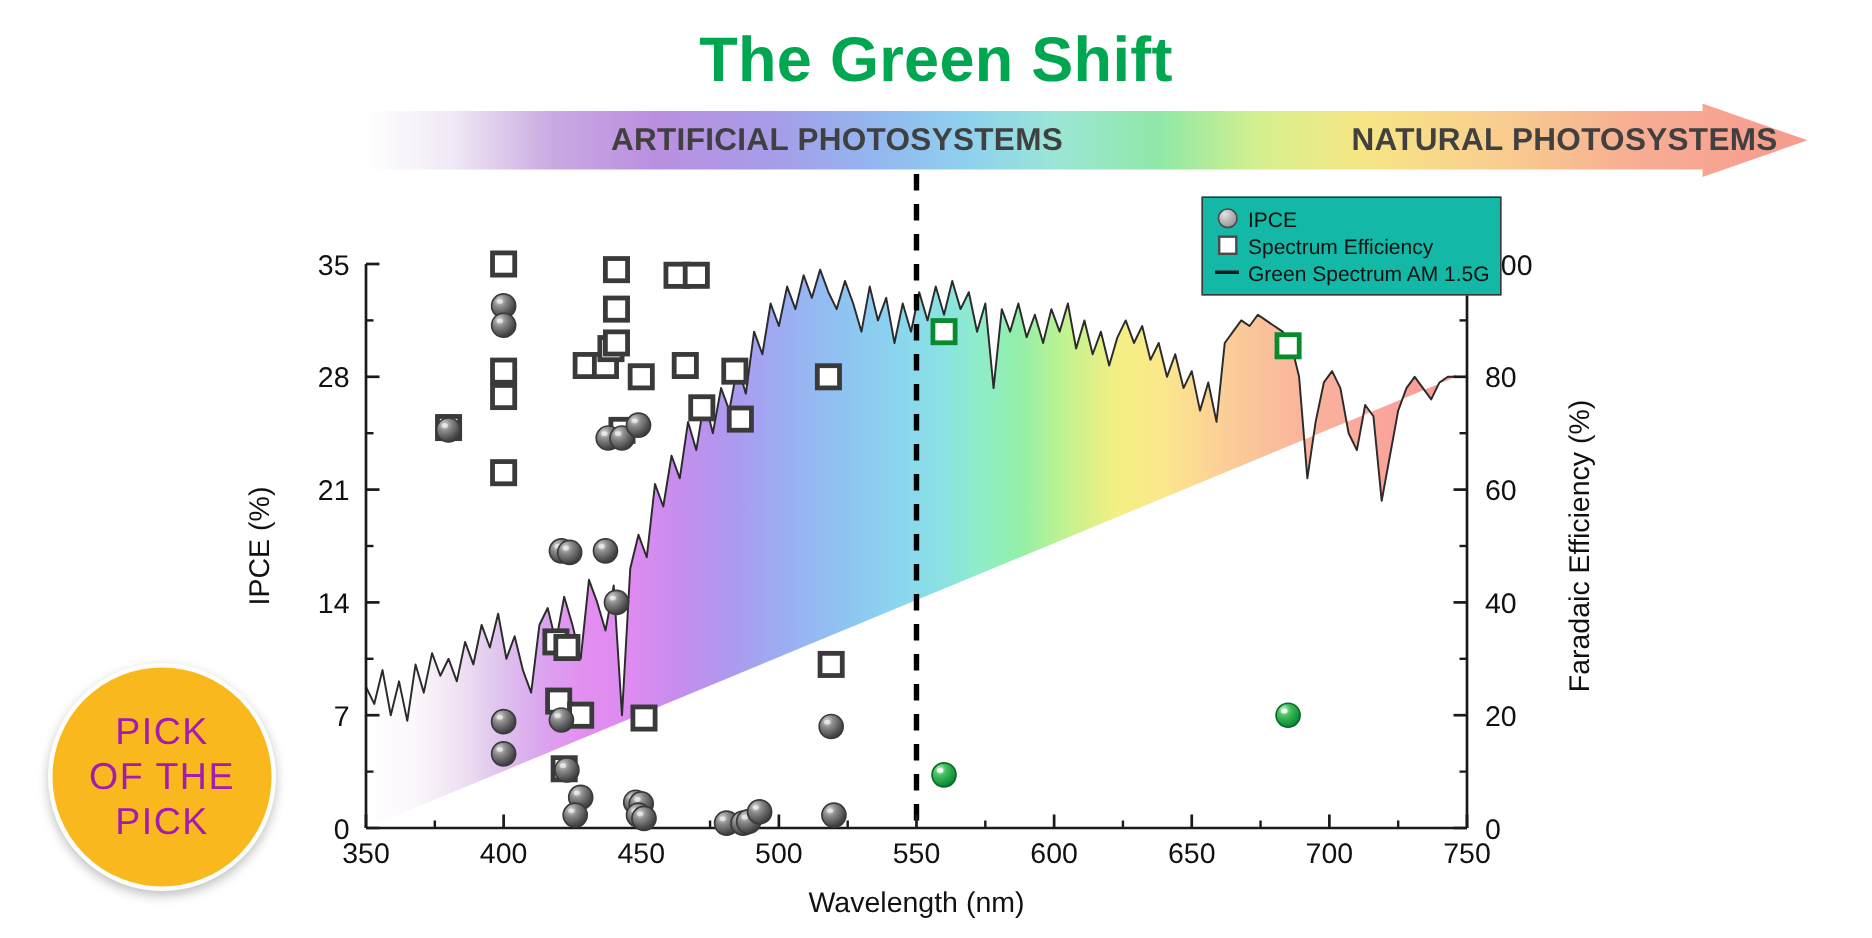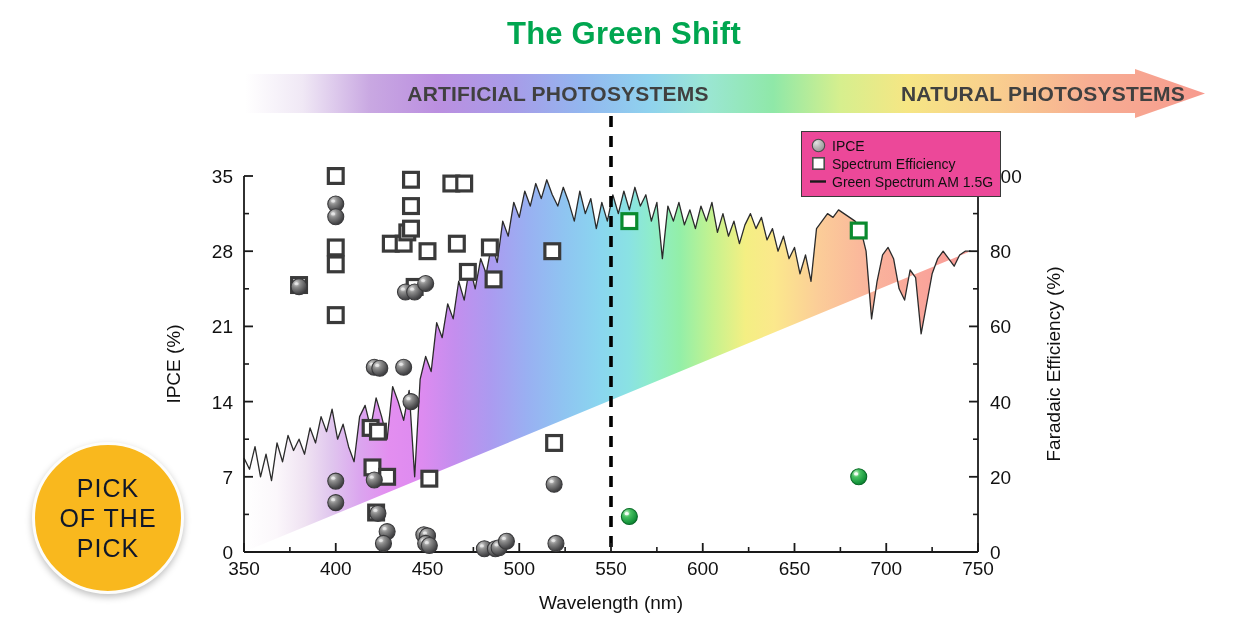--- a/index.html
+++ b/index.html
@@ -6,21 +6,21 @@
   body{
     width:1248px;height:625px;background:#ffffff;
     font-family:"Liberation Sans",sans-serif;
     position:relative;overflow:hidden;
   }
   #root{position:absolute;inset:0;}
 
   
   .title{
     position:absolute;left:0;top:16px;width:1248px;text-align:center;
-    font-size:31px;font-weight:bold;color:#00a650;letter-spacing:.2px;
+    font-size:42px;font-weight:bold;color:#00a650;letter-spacing:.2px;
   }
 
   
   .arrow-wrap{position:absolute;left:245px;top:69px;width:960px;height:49px;}
   .arrow-wrap svg{display:block;}
   .arrow-labels{position:absolute;left:0;top:0;width:960px;height:49px;}
   .arrow-label{
     position:absolute;top:0;height:49px;line-height:49px;
     font-size:21px;font-weight:bold;color:#404040;letter-spacing:.2px;
     white-space:nowrap;text-align:center;
@@ -43,38 +43,38 @@
     left:810px;top:188px;transform:translate(-50%,-50%) rotate(-90deg);
     transform-origin:center center;
   }
   .xlabel{left:367px;top:416px;transform:translateX(-50%);}
 
   .tick-text{font-size:19px;fill:#111;font-family:"Liberation Sans",sans-serif;}
 
   
   .legend{
     position:absolute;left:801px;top:131px;
-    background:#ec4899;border:1px solid #3a3a3a;
+    background:#14b8a6;border:1px solid #3a3a3a;
     padding:4px 7px 5px 5px;
   }
   .legend-row{display:flex;align-items:center;height:17px;margin:1px 0;}
   .legend-mark{width:22px;display:flex;align-items:center;justify-content:center;}
   .legend-text{font-size:14px;color:#111;margin-left:3px;white-space:nowrap;}
 
   
   .badge{
     position:absolute;left:32px;top:442px;width:152px;height:152px;
     border-radius:50%;background:#f9b81e;
     box-shadow:0 3px 7px rgba(0,0,0,.25);
     border:3px solid #fdfdfb;
     display:flex;flex-direction:column;align-items:center;justify-content:center;
     box-sizing:border-box;
   }
   .badge div{
-    color:#0f172a;font-size:25px;line-height:30px;letter-spacing:1px;
+    color:#a21caf;font-size:25px;line-height:30px;letter-spacing:1px;
     font-weight:300;text-align:center;
   }
 </style>
 </head>
 <body>
 
 <div id="root">
 
   <div class="title">The Green Shift</div>
 

